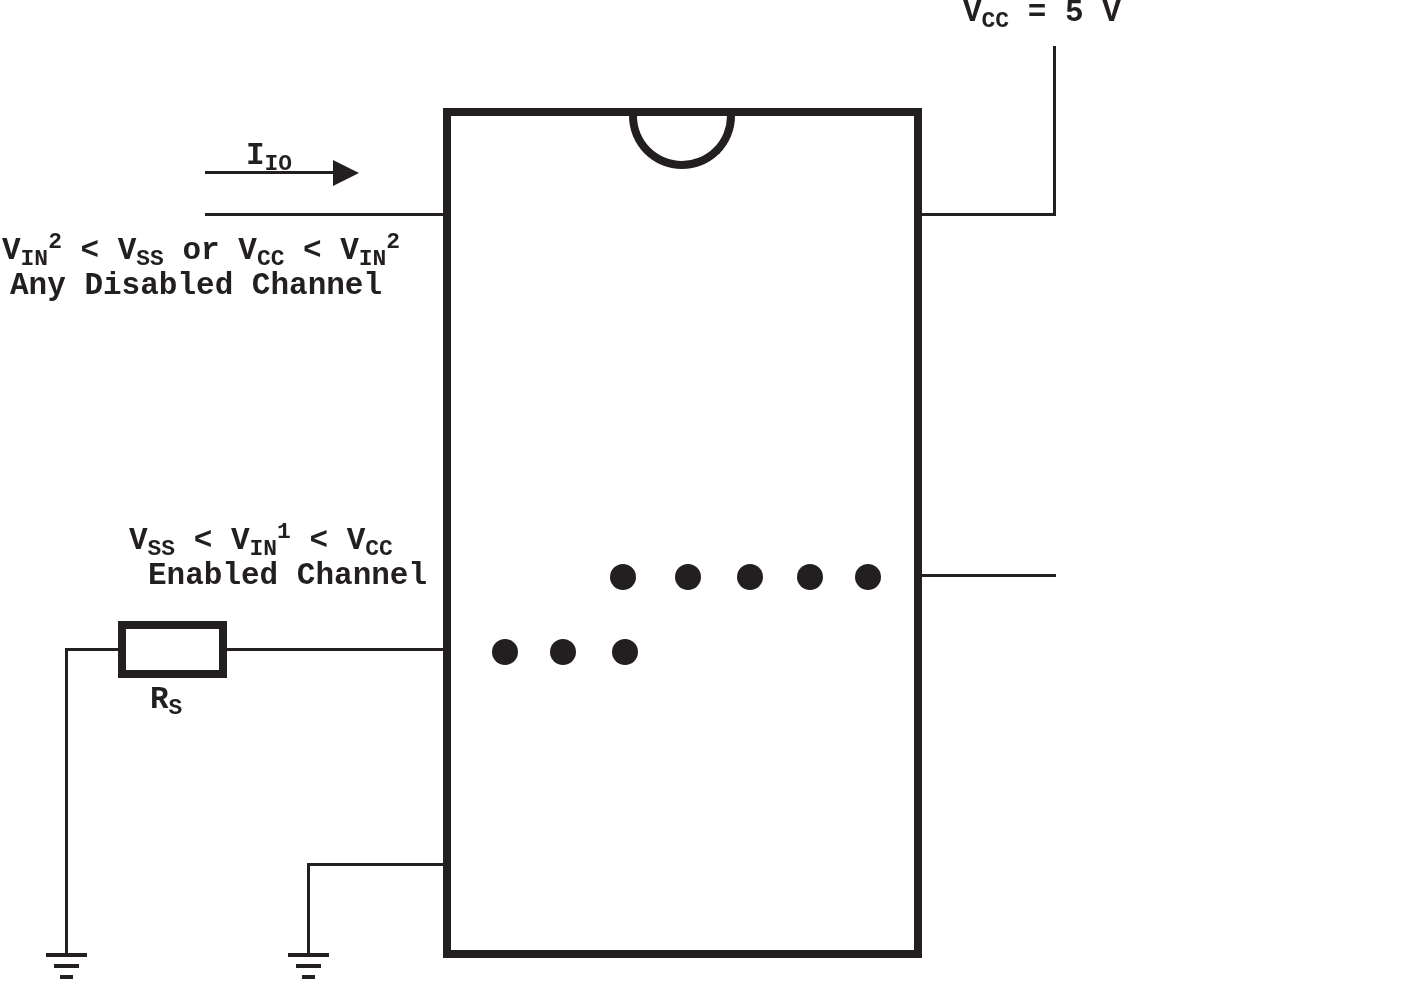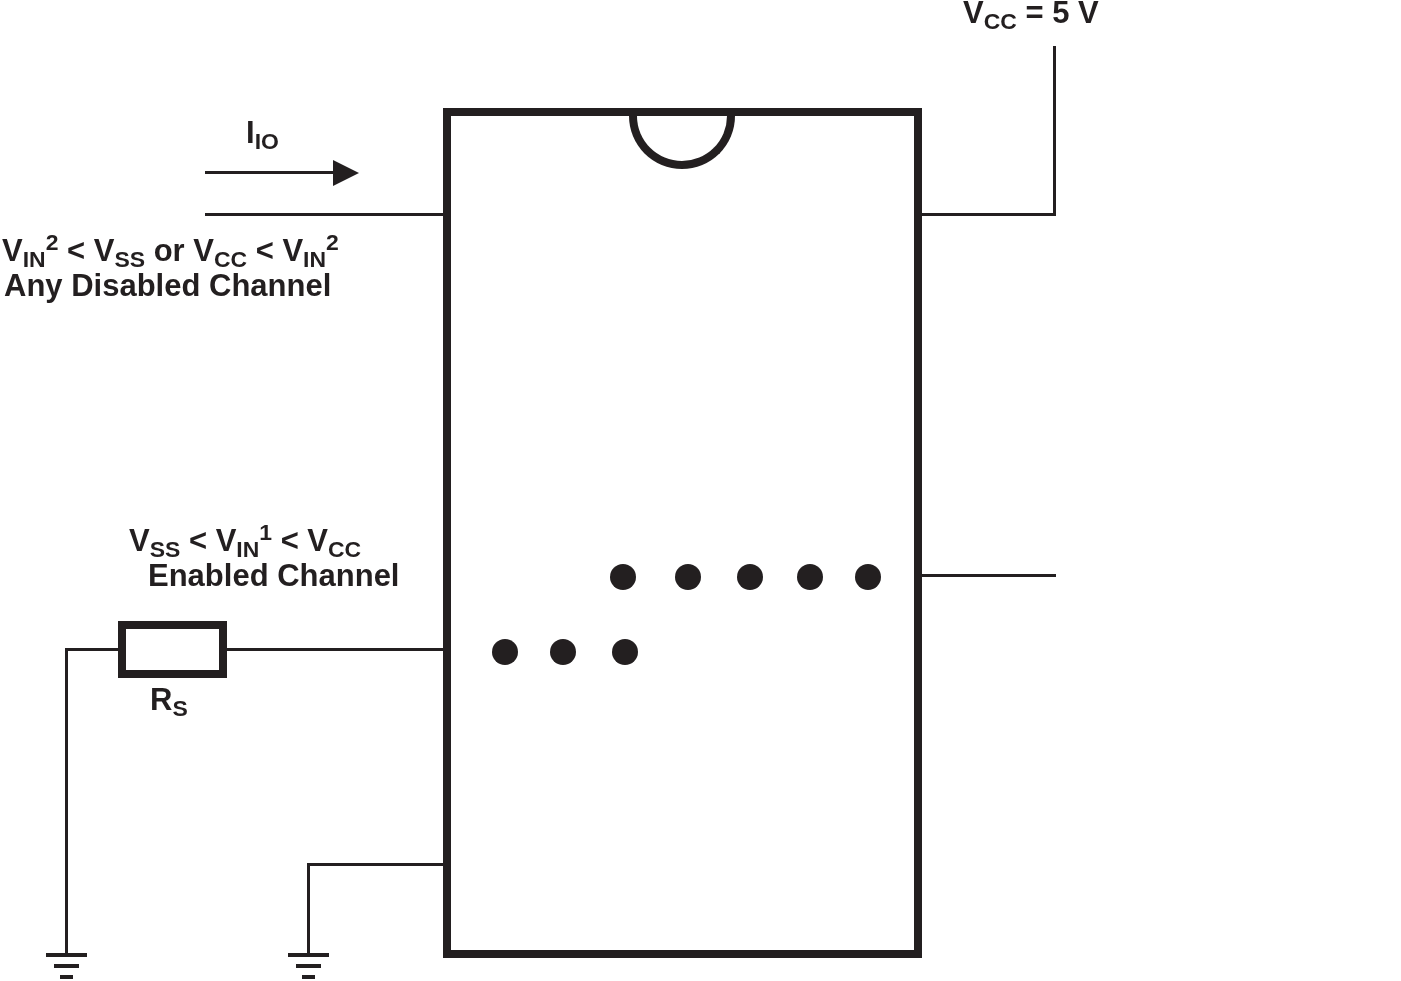--- a/index.html
+++ b/index.html
@@ -1,21 +1,21 @@
 <!DOCTYPE html>
 <html><head>
 <meta charset="utf-8">
 <style>
   html, body { margin: 0; padding: 0; background: #ffffff; }
   #canvas {
     position: relative;
     width: 1401px;
     height: 981px;
     background: #ffffff;
-    font-family: Liberation Sans, sans-serif;
+    font-family: Liberation Mono, monospace;
     color: #231f20;
     overflow: hidden;
   }
   .wire { position: absolute; background: #231f20; }
   .label {
     position: absolute;
     font-weight: bold;
     font-size: 31px;
     line-height: 36px;
     white-space: nowrap;
@@ -72,31 +72,31 @@
 
   <div class="ic-body"></div>
   <div class="ic-notch"></div>
 
   <div class="label" style="left:963px; top:-5px;">
     <span>V</span><span class="sub">CC</span><span> = 5 V</span>
   </div>
   <div class="wire" style="left:1053px; top:46px; width:3px; height:170px;"></div>
   <div class="wire" style="left:918px; top:213px; width:138px; height:3px;"></div>
 
-  <div class="label" style="left:246px; top:115px;">
+  <div class="label" style="left:246px; top:138px;">
     <span>I</span><span class="sub">IO</span>
   </div>
   <div class="wire" style="left:205px; top:171px; width:130px; height:3px;"></div>
   <div class="arrow-head"></div>
 
   <div class="wire" style="left:205px; top:213px; width:241px; height:3px;"></div>
   <div class="label" style="left:2px; top:224px;">
     <span>V</span><span class="sub">IN</span><span class="sup">2</span><span> &lt; V</span><span class="sub">SS</span><span> or V</span><span class="sub">CC</span><span> &lt; V</span><span class="sub">IN</span><span class="sup">2</span>
   </div>
-  <div class="label" style="left:4px; top:268px;">Any Disabled Channel</div>
+  <div class="label" style="left:10px; top:268px;">Any Disabled Channel</div>
 
   <div class="label" style="left:129px; top:514px;">
     <span>V</span><span class="sub">SS</span><span> &lt; V</span><span class="sub">IN</span><span class="sup">1</span><span> &lt; V</span><span class="sub">CC</span>
   </div>
   <div class="label" style="left:132px; top:558px;margin-left:16px;">Enabled Channel</div>
 
   <div class="wire" style="left:65px; top:648px; width:56px; height:3px;"></div>
   <div class="resistor"></div>
   <div class="wire" style="left:224px; top:648px; width:222px; height:3px;"></div>
   <div class="label" style="left:150px; top:682px;">

